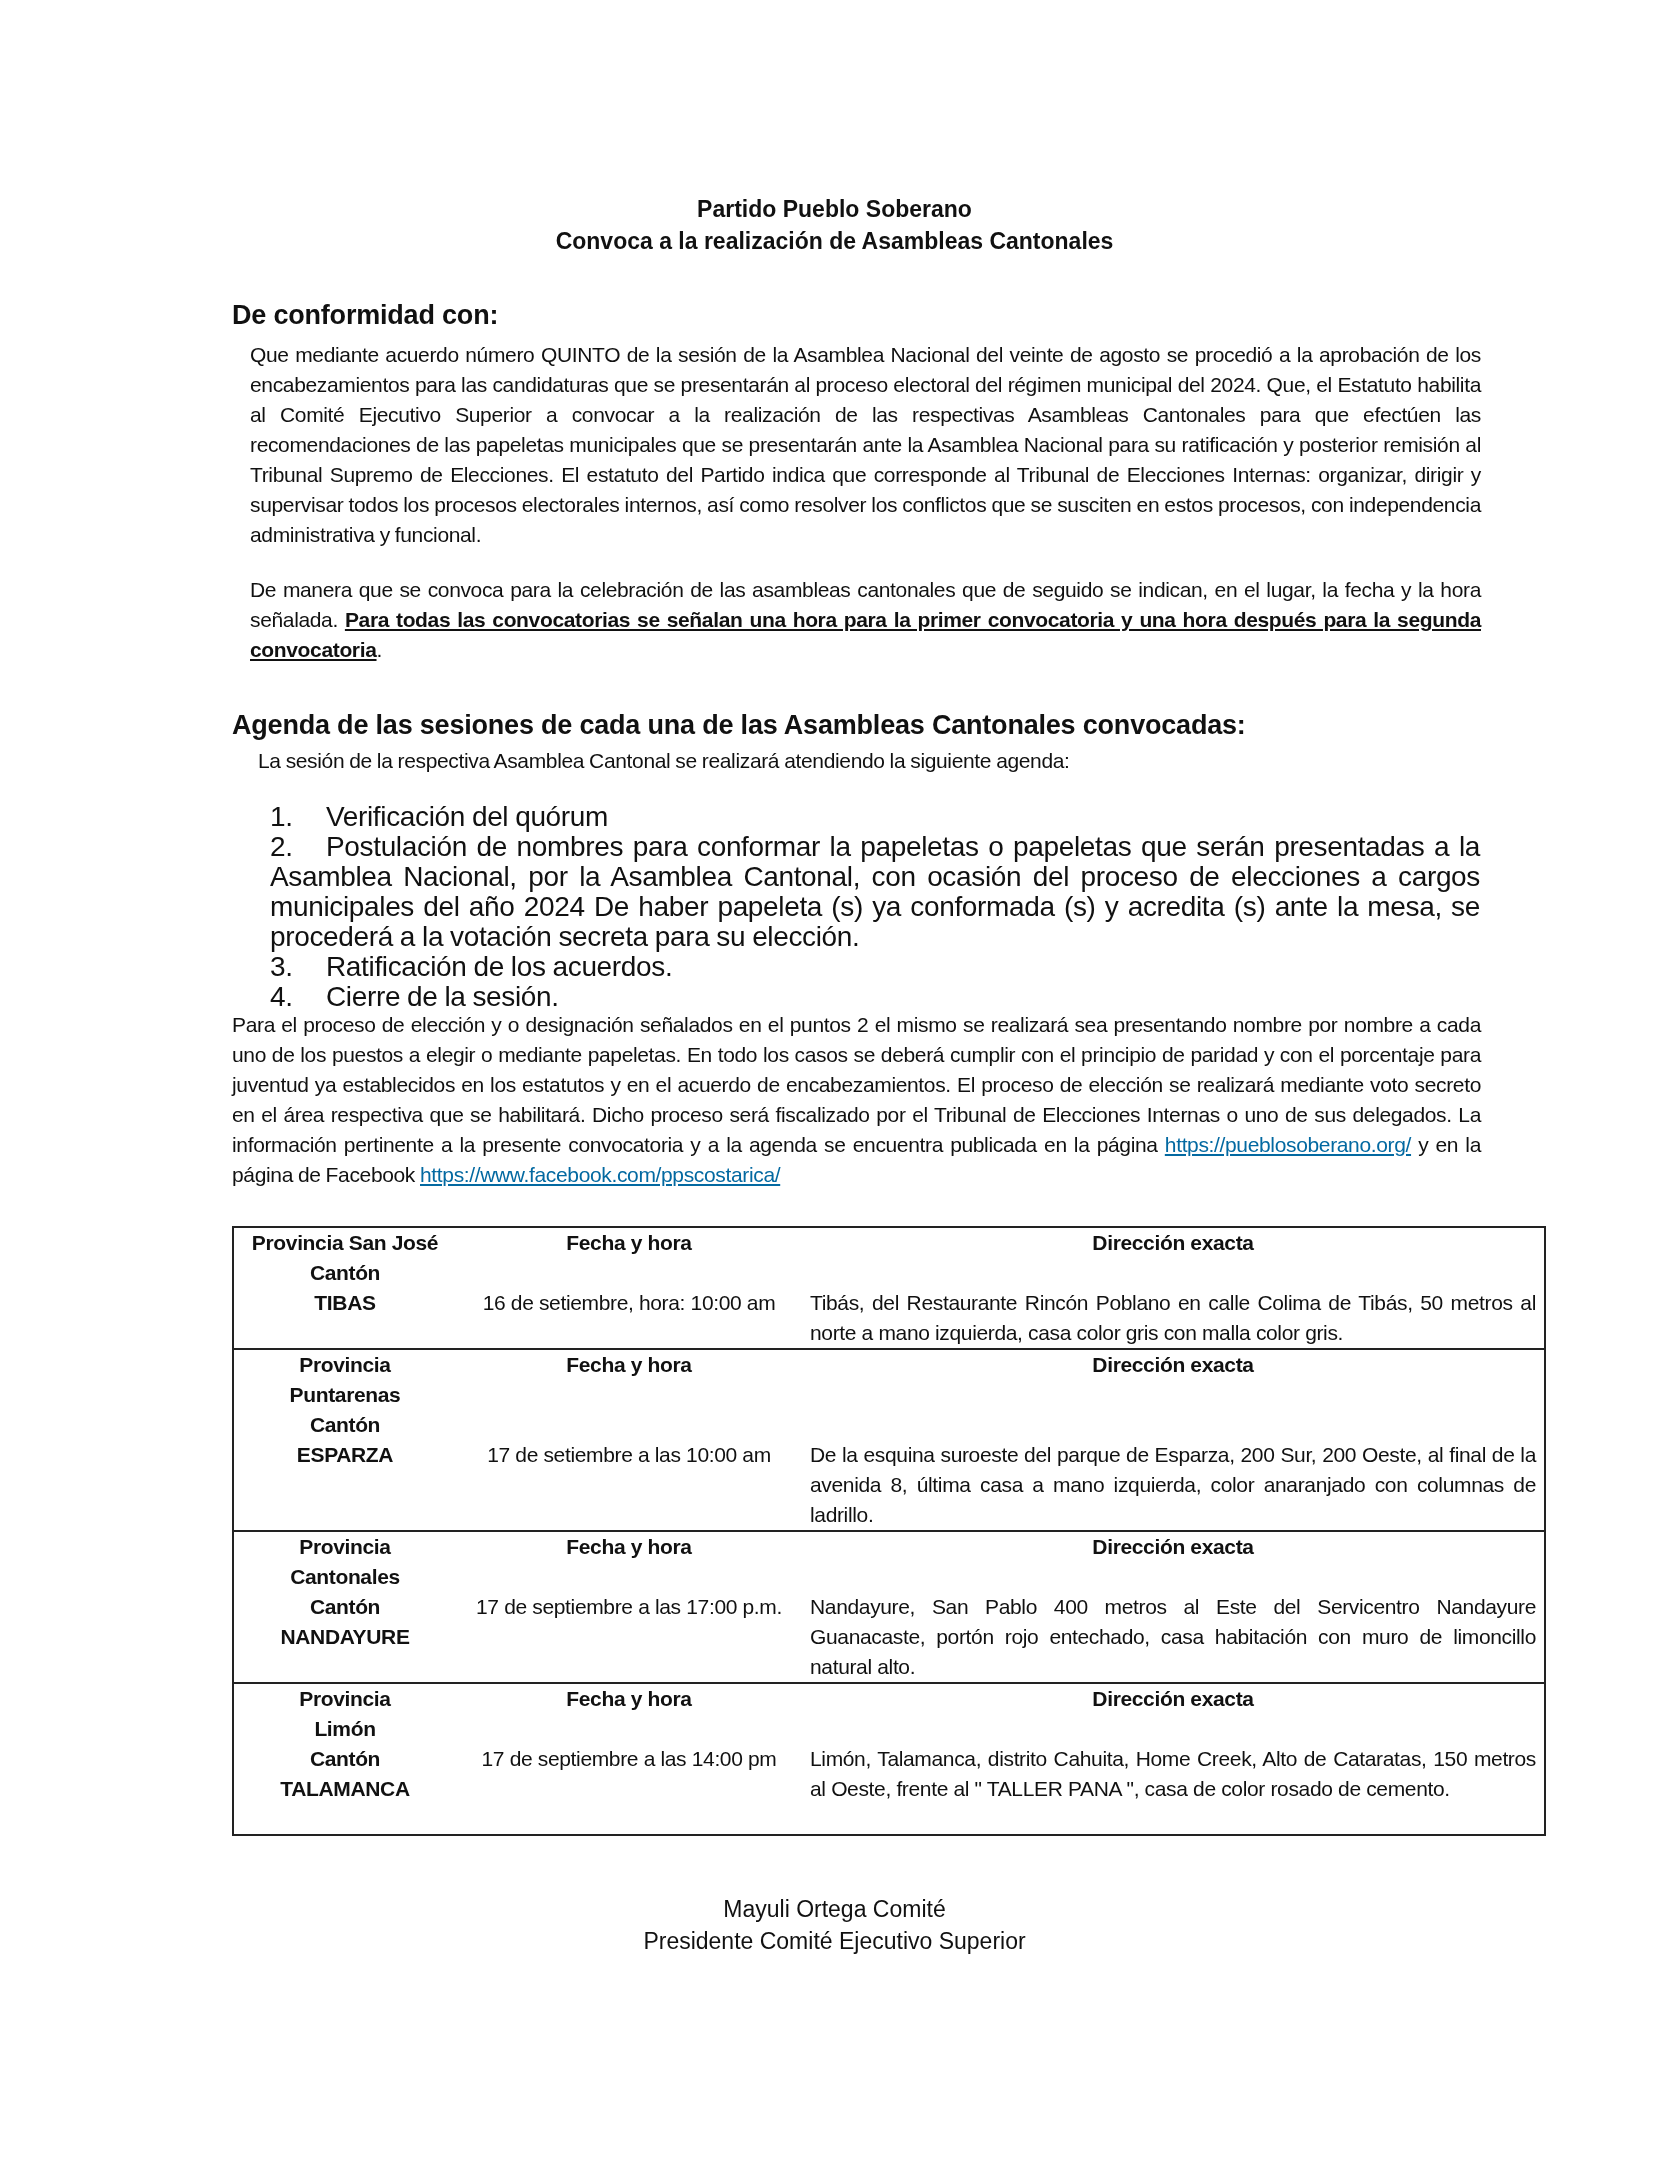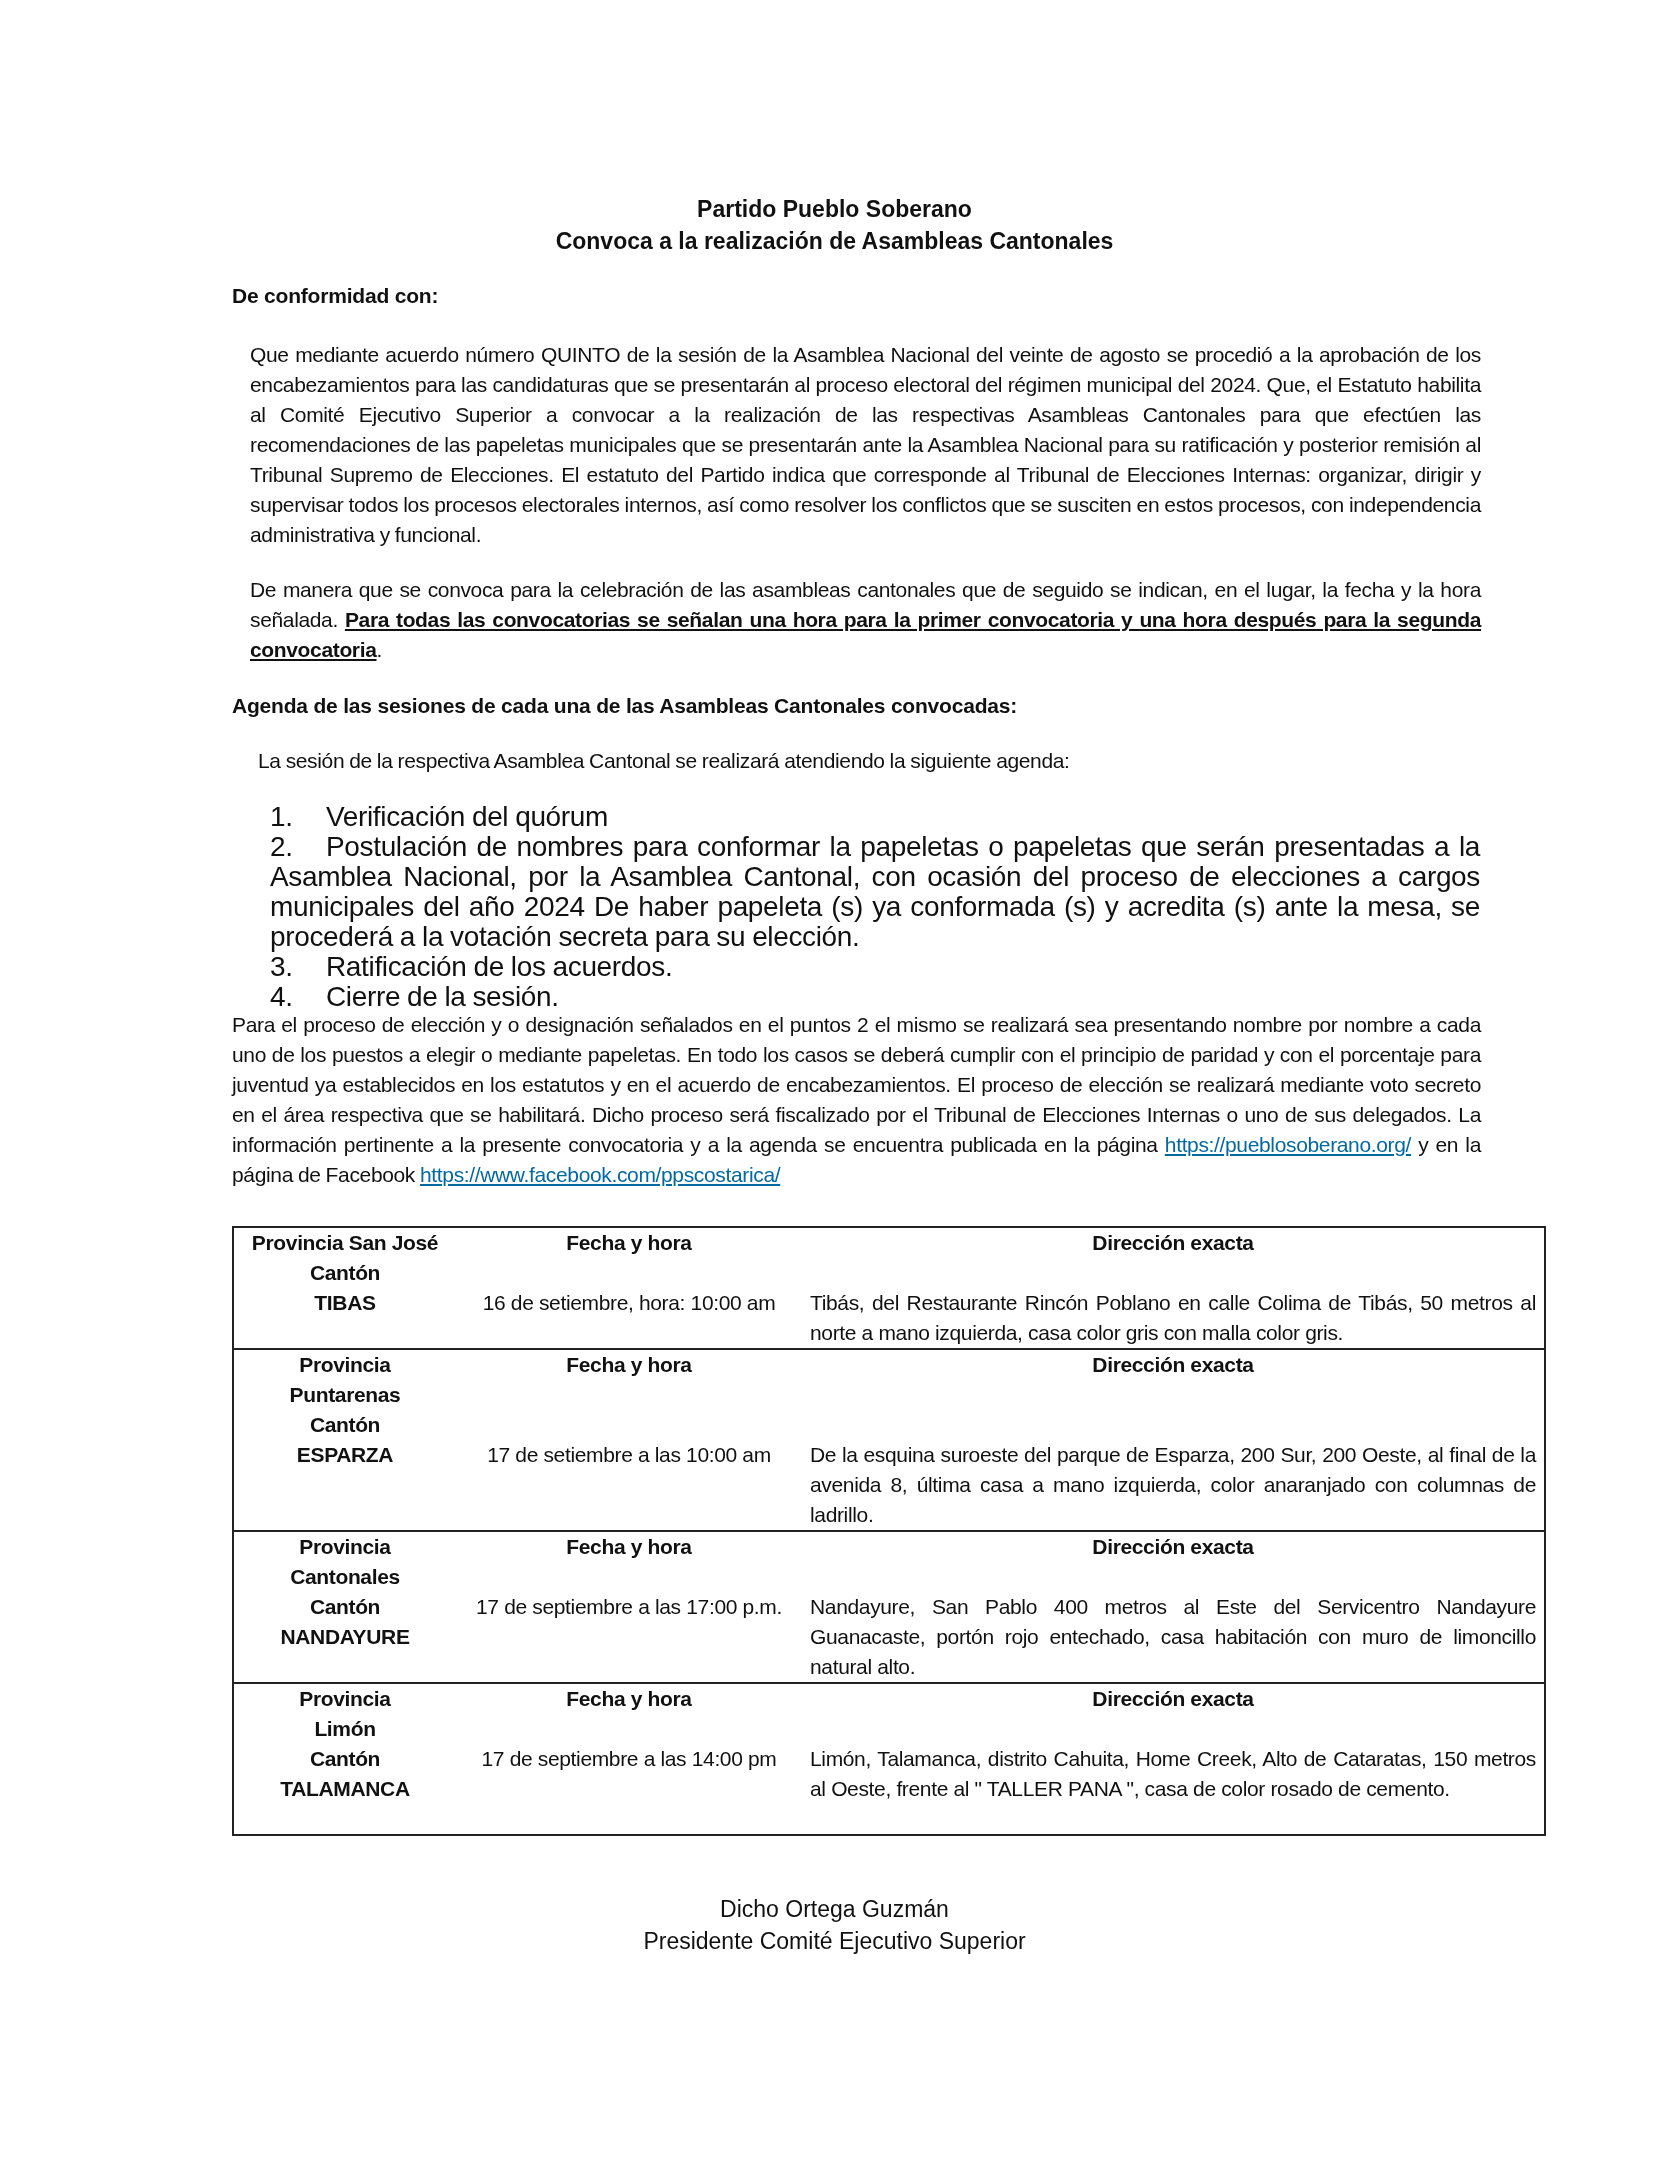--- a/index.html
+++ b/index.html
@@ -28,23 +28,24 @@
       font-weight: bold;
       font-size: 23px;
       line-height: 32px;
     }
     .title.t1 { top: 193px; }
     .title.t2 { top: 225px; }
 
     .heading {
       position: absolute;
       font-weight: bold;
-      font-size: 21px;
+      font-size: 27px;
       line-height: 30px;
       letter-spacing: -0.2px;
+      margin-top: 19px;
     }
     .para {
       position: absolute;
       font-size: 21px;
       line-height: 30px;
       text-align: justify;
       letter-spacing: -0.35px;
       word-spacing: -0.5px;
     }
     .para .u-bold {
@@ -229,16 +230,16 @@
         </td>
         <td class="addr-cell">
           <span class="col-head">Dirección exacta</span>
           <span class="spacer"></span>
           <span class="addr-value">Limón, Talamanca, distrito Cahuita, Home Creek, Alto de Cataratas, 150 metros al Oeste, frente al " TALLER PANA ", casa de color rosado de cemento.</span>
         </td>
       </tr>
     </tbody>
   </table>
 
-  <div class="signature s1">Dicho Ortega Guzmán</div>
+  <div class="signature s1">Mayuli Ortega Comité</div>
   <div class="signature s2">Presidente Comité Ejecutivo Superior</div>
 
 </div>
 
 </body></html>

